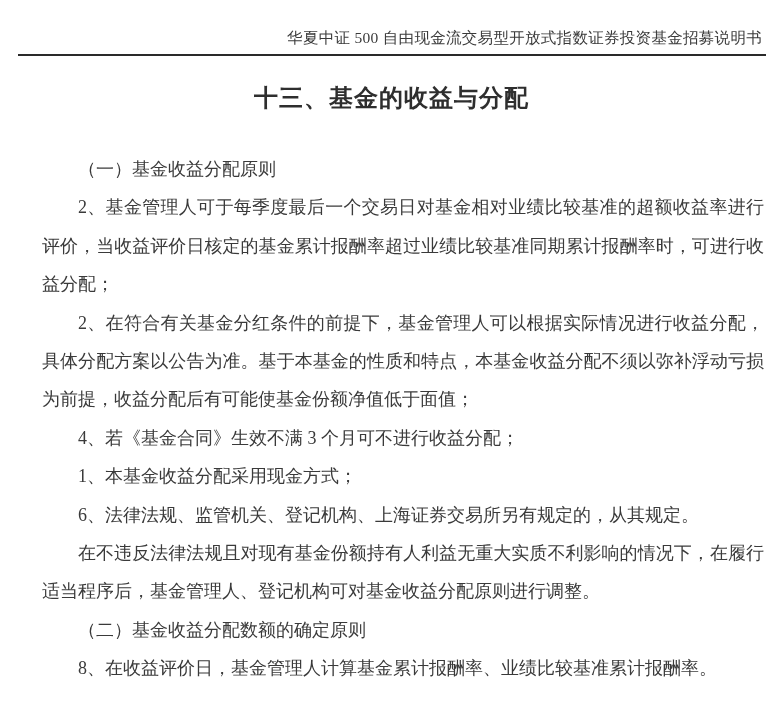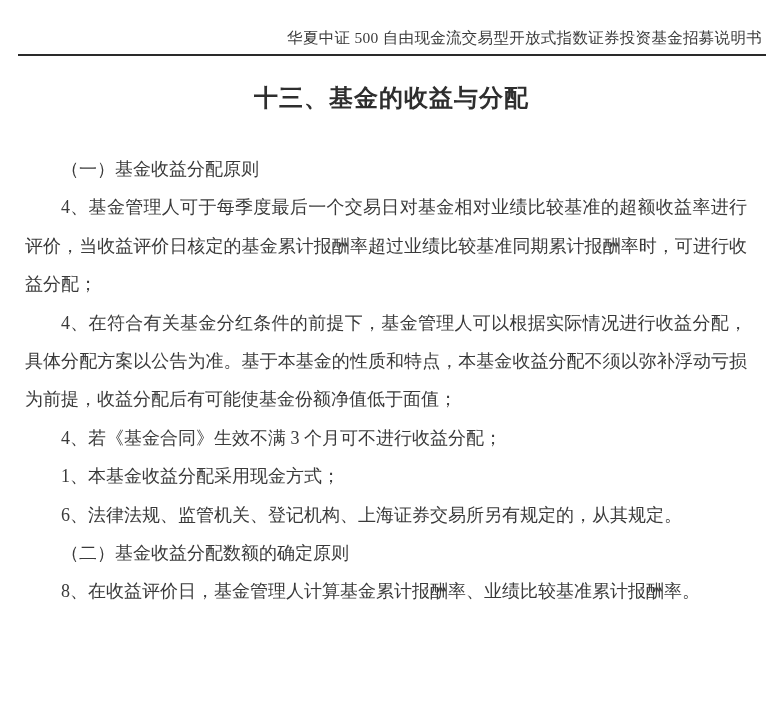--- a/index.html
+++ b/index.html
@@ -41,21 +41,21 @@
     margin: 0;
     text-align: center;
     font-size: 24px;
     font-weight: bold;
     letter-spacing: 1px;
     color: #2e2e2e;
   }
   .content {
     position: absolute;
     top: 150px;
-    left: 25px;
+    left: 42px;
     width: 722px;
     font-size: 18px;
     line-height: 38.4px;
     text-align: justify;
     color: #3a3a3a;
   }
   .content p {
     margin: 0;
     padding: 0;
     text-indent: 2em;
@@ -67,22 +67,23 @@
 <div class="page">
 
   <div class="running-header">华夏中证 500 自由现金流交易型开放式指数证券投资基金招募说明书</div>
 
   <div class="header-rule"></div>
 
   <h1 class="section-title">十三、基金的收益与分配</h1>
 
   <div class="content">
     <p>（一）基金收益分配原则</p>
-    <p>4、基金管理人可于每季度最后一个交易日对基金相对业绩比较基准的超额收益率进行评价，当收益评价日核定的基金累计报酬率超过业绩比较基准同期累计报酬率时，可进行收益分配；</p>
-    <p>4、在符合有关基金分红条件的前提下，基金管理人可以根据实际情况进行收益分配，具体分配方案以公告为准。基于本基金的性质和特点，本基金收益分配不须以弥补浮动亏损为前提，收益分配后有可能使基金份额净值低于面值；</p>
+    <p>2、基金管理人可于每季度最后一个交易日对基金相对业绩比较基准的超额收益率进行评价，当收益评价日核定的基金累计报酬率超过业绩比较基准同期累计报酬率时，可进行收益分配；</p>
+    <p>2、在符合有关基金分红条件的前提下，基金管理人可以根据实际情况进行收益分配，具体分配方案以公告为准。基于本基金的性质和特点，本基金收益分配不须以弥补浮动亏损为前提，收益分配后有可能使基金份额净值低于面值；</p>
     <p>4、若《基金合同》生效不满 3 个月可不进行收益分配；</p>
     <p>1、本基金收益分配采用现金方式；</p>
     <p>6、法律法规、监管机关、登记机构、上海证券交易所另有规定的，从其规定。</p>
+    <p>在不违反法律法规且对现有基金份额持有人利益无重大实质不利影响的情况下，在履行适当程序后，基金管理人、登记机构可对基金收益分配原则进行调整。</p>
     <p>（二）基金收益分配数额的确定原则</p>
     <p>8、在收益评价日，基金管理人计算基金累计报酬率、业绩比较基准累计报酬率。</p>
   </div>
 
 </div>
 
 </body></html>

